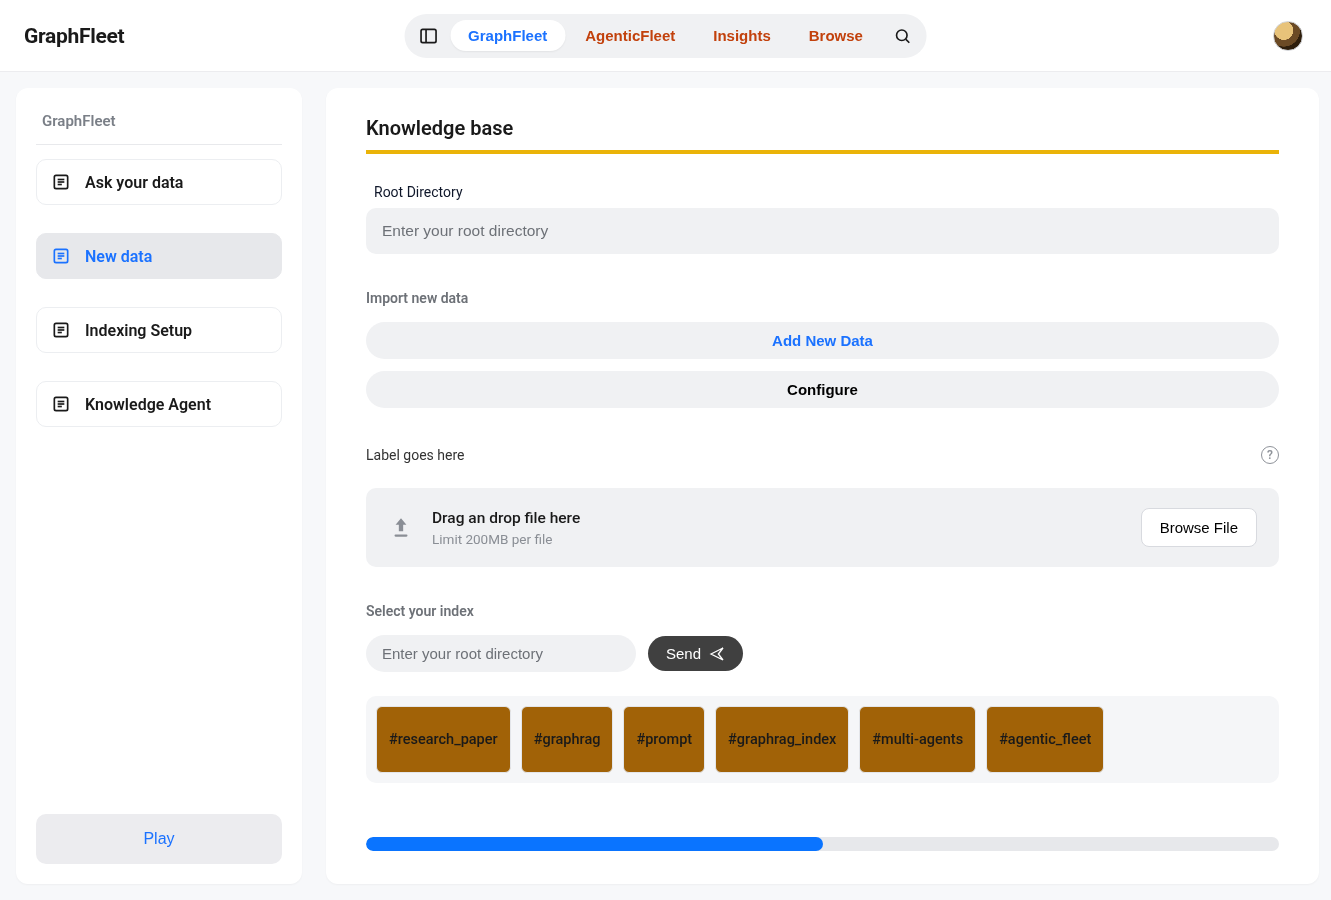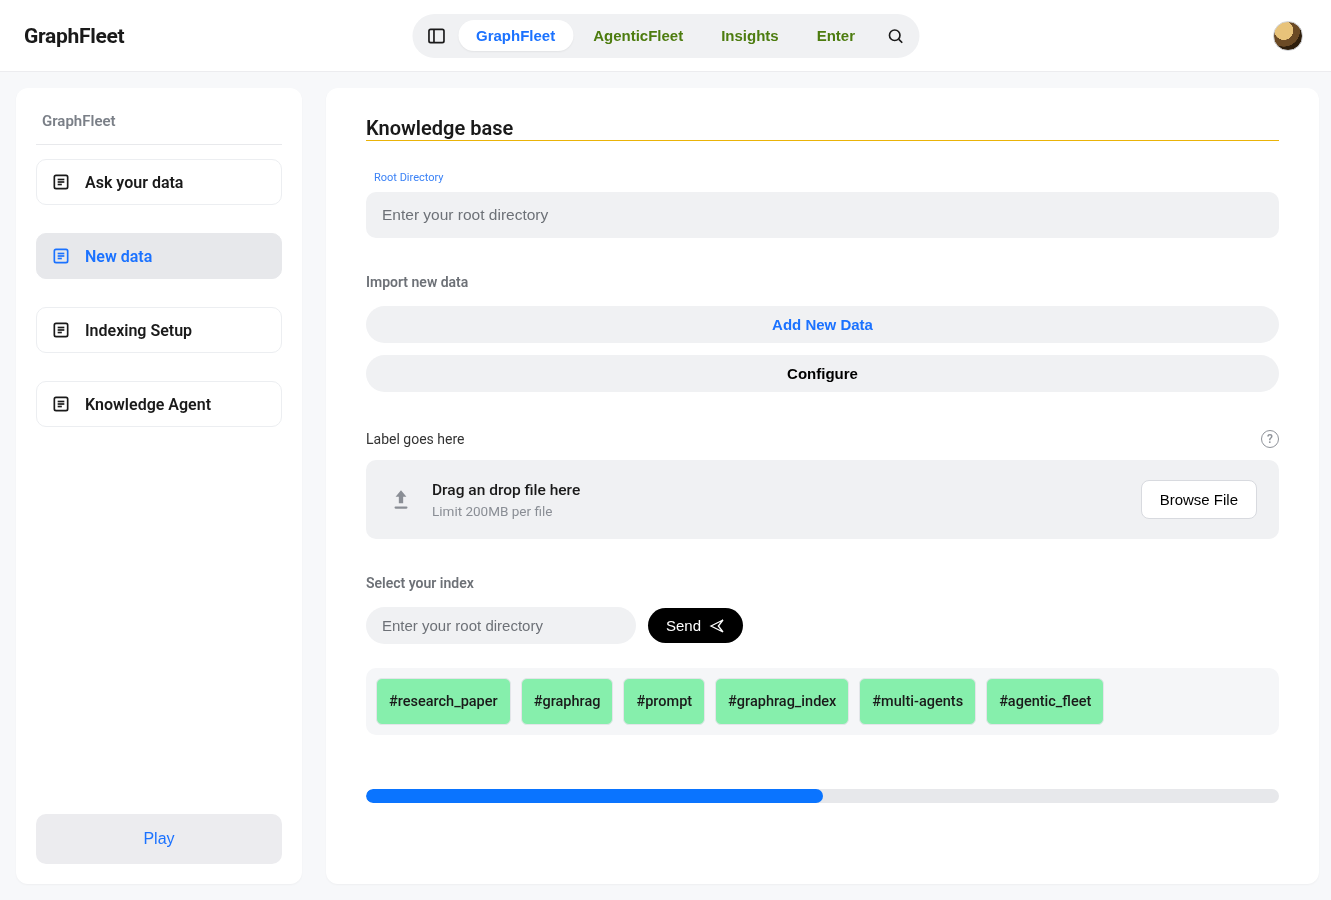--- a/index.html
+++ b/index.html
@@ -37,21 +37,21 @@
     padding: 4px;
     height: 44px;
     gap: 2px;
   }
   .nav-item {
     padding: 8px 18px;
     border-radius: 20px;
     font-size: 15px;
     font-weight: 600;
     cursor: pointer;
-    color: #4d7c0f;
+    color: #c2410c;
     background: transparent;
     border: none;
     display: flex;
     align-items: center;
     line-height: 1;
   }
   .nav-item.active {
     background: #fff;
     color: #1b72ff;
     box-shadow: 0 1px 2px rgba(0,0,0,0.06);
@@ -135,26 +135,27 @@
     flex:1;
     background:#fff;
     border-radius:12px;
     box-shadow: 0 1px 2px rgba(0,0,0,0.04);
     padding: 28px 40px;
     overflow:auto;
   }
   .page-title {
     font-size: 20px;
     font-weight: 600;
-    border-bottom: 1px solid #eab308;
+    padding-bottom: 10px;
+    border-bottom: 4px solid #eab308;
     margin-bottom: 30px;
   }
   .field-label {
-    font-size: 11px;
-    color: #3b82f6;
+    font-size: 14px;
+    color: #0f172a;
     margin: 16px 0 8px 8px;
   }
   .text-input {
     width: 100%;
     background: #f0f1f3;
     border: none;
     border-radius: 10px;
     padding: 14px 16px;
     font-size: 15.5px;
     color: #333;
@@ -176,21 +177,21 @@
     font-size:15px;
     font-weight:600;
     cursor:pointer;
   }
   .pill-btn.primary { color:#1b72ff; }
 
   .label-row {
     display:flex;
     justify-content:space-between;
     align-items:center;
-    margin: 38px 0 12px 0;
+    margin: 38px 0 24px 0;
   }
   .small-label { font-size:14px; color:#333; }
   .help-icon {
     width:18px;height:18px;border:1.5px solid #8f939a;border-radius:50%;
     display:flex;align-items:center;justify-content:center;
     color:#8f939a;font-size:12px;font-weight:600;cursor:pointer;
   }
 
   .dropzone {
     background:#f0f1f3;
@@ -222,21 +223,21 @@
   .index-input {
     width: 270px;
     background:#f0f1f3;
     border:none;
     border-radius:20px;
     padding:10px 16px;
     font-size:15px;
   }
   .index-input::placeholder { color:#6d7177; }
   .send-btn {
-    background:#000000;
+    background:#404040;
     color:#fff;
     border:none;
     border-radius:20px;
     padding:9px 18px;
     font-size:15px;
     font-weight:500;
     display:flex;
     align-items:center;
     gap:8px;
     cursor:pointer;
@@ -245,24 +246,24 @@
   .tag-row {
     margin-top: 24px;
     background:#f5f6f8;
     border-radius:10px;
     padding:10px;
     display:flex;
     gap:10px;
     flex-wrap:wrap;
   }
   .tag {
-    background:#86efac;
+    background:#a16207;
     border:1px solid #e3e5e9;
     border-radius:6px;
-    padding:14px 12px;
+    padding:24px 12px;
     font-size:14.5px;
     font-weight:500;
     color:#1a1a1a;
     cursor:pointer;
   }
 
   .progress {
     margin-top: 54px;
     height: 14px;
     width: 100%;
@@ -287,21 +288,21 @@
   <div class="nav-pill">
     <div class="nav-icon-btn">
       <svg width="20" height="20" viewBox="0 0 24 24" fill="none" stroke="#1a1a1a" stroke-width="2">
         <rect x="3" y="4" width="18" height="16" rx="2"></rect>
           <line x1="9" y1="4" x2="9" y2="20"></line>
       </svg>
     </div>
     <button class="nav-item active">GraphFleet</button>
     <button class="nav-item">AgenticFleet</button>
     <button class="nav-item">Insights</button>
-    <button class="nav-item">Enter</button>
+    <button class="nav-item">Browse</button>
     <div class="nav-icon-btn">
       <svg width="18" height="18" viewBox="0 0 24 24" fill="none" stroke="#1a1a1a" stroke-width="2.2">
         <circle cx="11" cy="11" r="7"></circle>
           <line x1="21" y1="21" x2="16.5" y2="16.5"></line>
       </svg>
     </div>
   </div>
 
   <div class="avatar"></div>
 </div>

